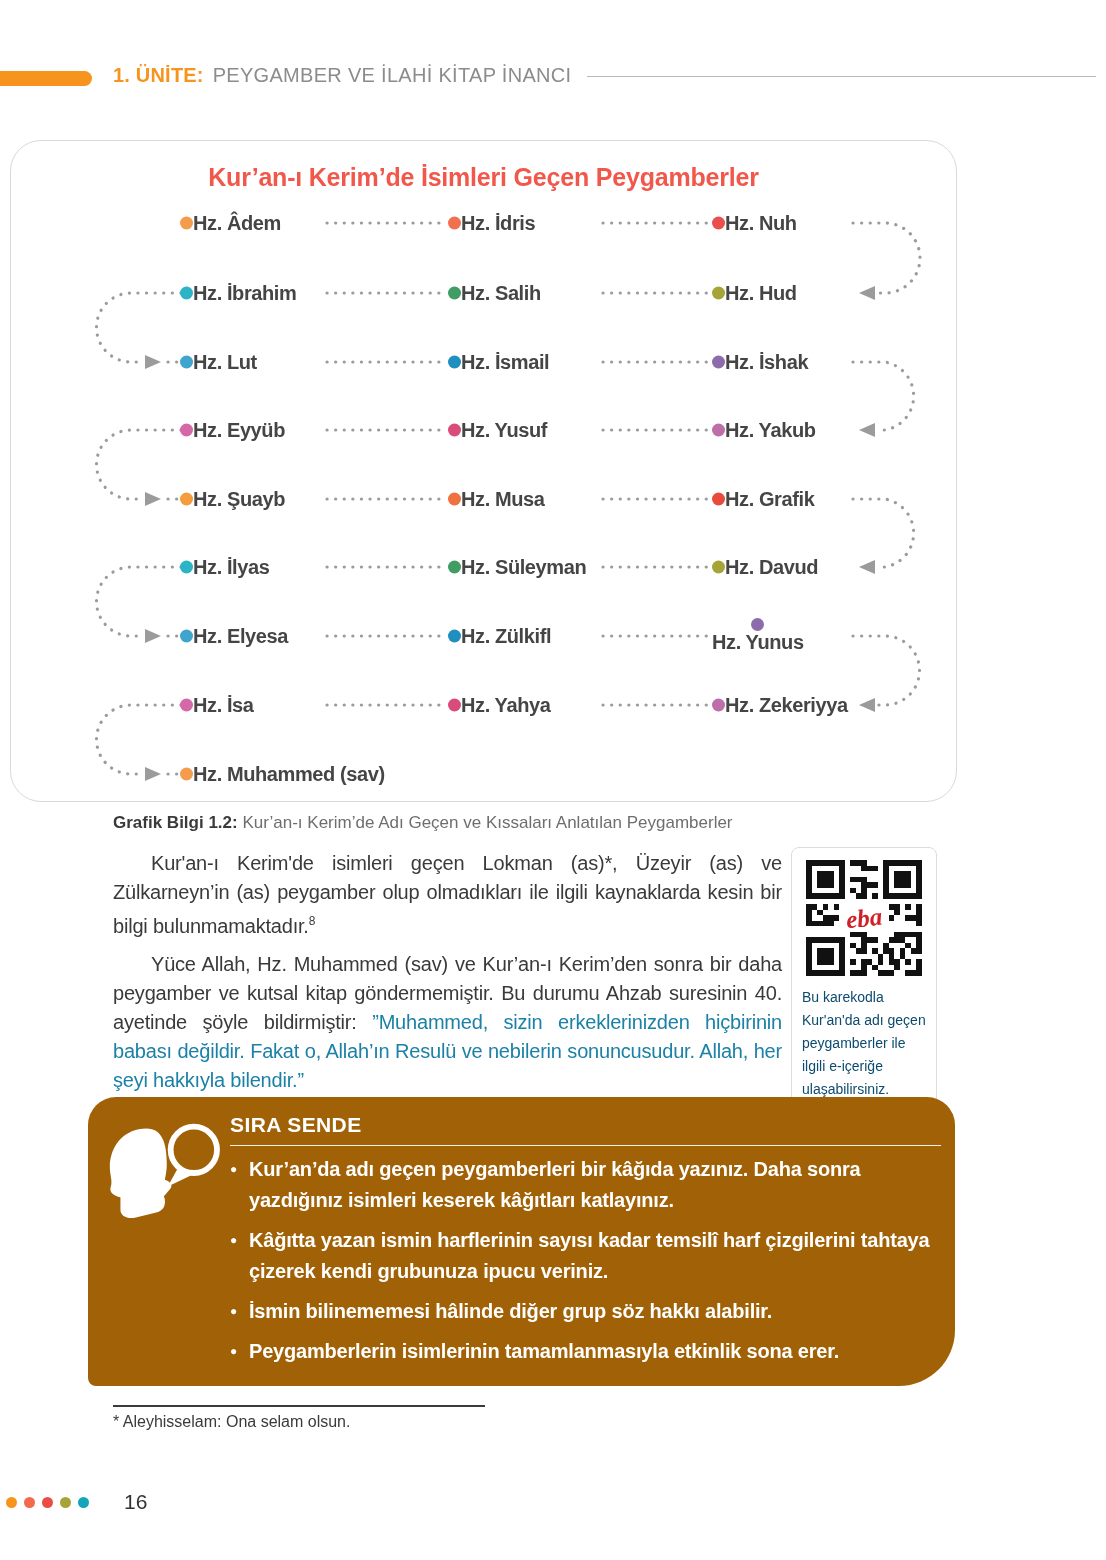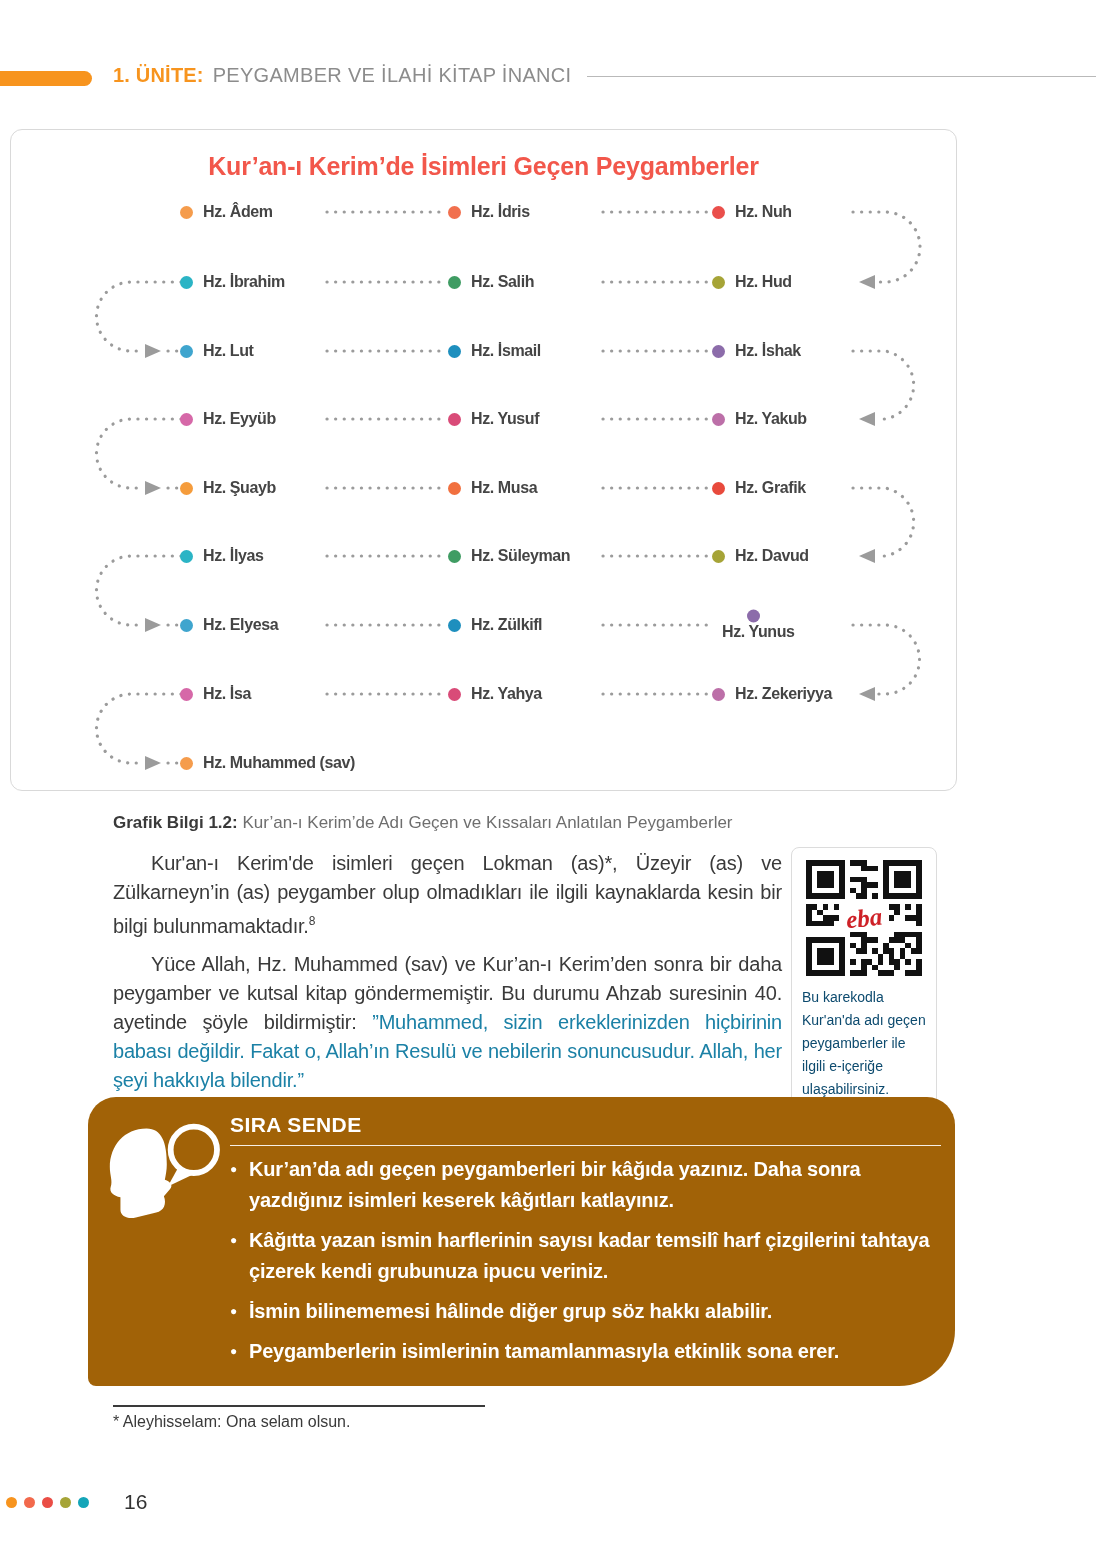--- a/index.html
+++ b/index.html
@@ -7,28 +7,28 @@
     width:1106px;height:1560px;position:relative;overflow:hidden;
     font-family:"Liberation Sans", sans-serif;color:#3a3a3a;
   }
   
   .unit-bar{position:absolute;left:0;top:71px;width:92px;height:15px;background:#F7941E;border-radius:0 8px 8px 0;}
   .unit-header{position:absolute;left:113px;right:10px;top:64px;display:flex;align-items:baseline;white-space:nowrap;}
   .unit-label{font-size:20px;font-weight:700;color:#F7941E;letter-spacing:.2px;}
   .unit-title{font-size:20px;font-weight:400;color:#8c8c8c;margin-left:9px;letter-spacing:.3px;}
   .unit-rule{flex:1;border-bottom:1.5px solid #b9b9b9;margin-left:16px;transform:translateY(-5px);}
   
-  .diagram-box{position:absolute;left:10px;top:129px;width:945px;height:660px;background:#fff;
-    border:1.5px solid #d9d9d9;border-radius:12px;}
+  .diagram-box{position:absolute;left:10px;top:140px;width:945px;height:660px;background:#fff;
+    border:1.5px solid #d9d9d9;border-radius:31px;}
   .diagram-title{position:absolute;left:0;right:0;top:22px;text-align:center;
     font-size:25px;font-weight:700;color:#F2574B;letter-spacing:-.2px;}
   .connector-layer{position:absolute;left:0;top:0;}
   .prophet{position:absolute;display:flex;align-items:center;transform:translateY(-50%);}
   .pdot{width:13px;height:13px;border-radius:50%;flex:0 0 13px;}
-  .plabel{margin-left:10px;font-size:16px;font-weight:700;color:#454545;letter-spacing:-.4px;white-space:nowrap;}
+  .plabel{font-size:20px;font-weight:700;color:#454545;letter-spacing:-.4px;white-space:nowrap;}
   
   .figure-caption{position:absolute;left:113px;top:813px;font-size:17px;}
   .figure-caption b{color:#3a3a3a;font-weight:700;margin-top:36px;}
   .figure-caption span{color:#6e6e6e;}
   
   .text-col{position:absolute;left:113px;top:849px;width:669px;}
   .text-col p{margin:0 0 9px 0;font-size:20px;line-height:29px;text-align:justify;text-indent:38px;color:#3a3a3a;letter-spacing:-.2px;}
   .ayah-quote{color:#1B81A6;}
   sup{font-size:12px;}
   

